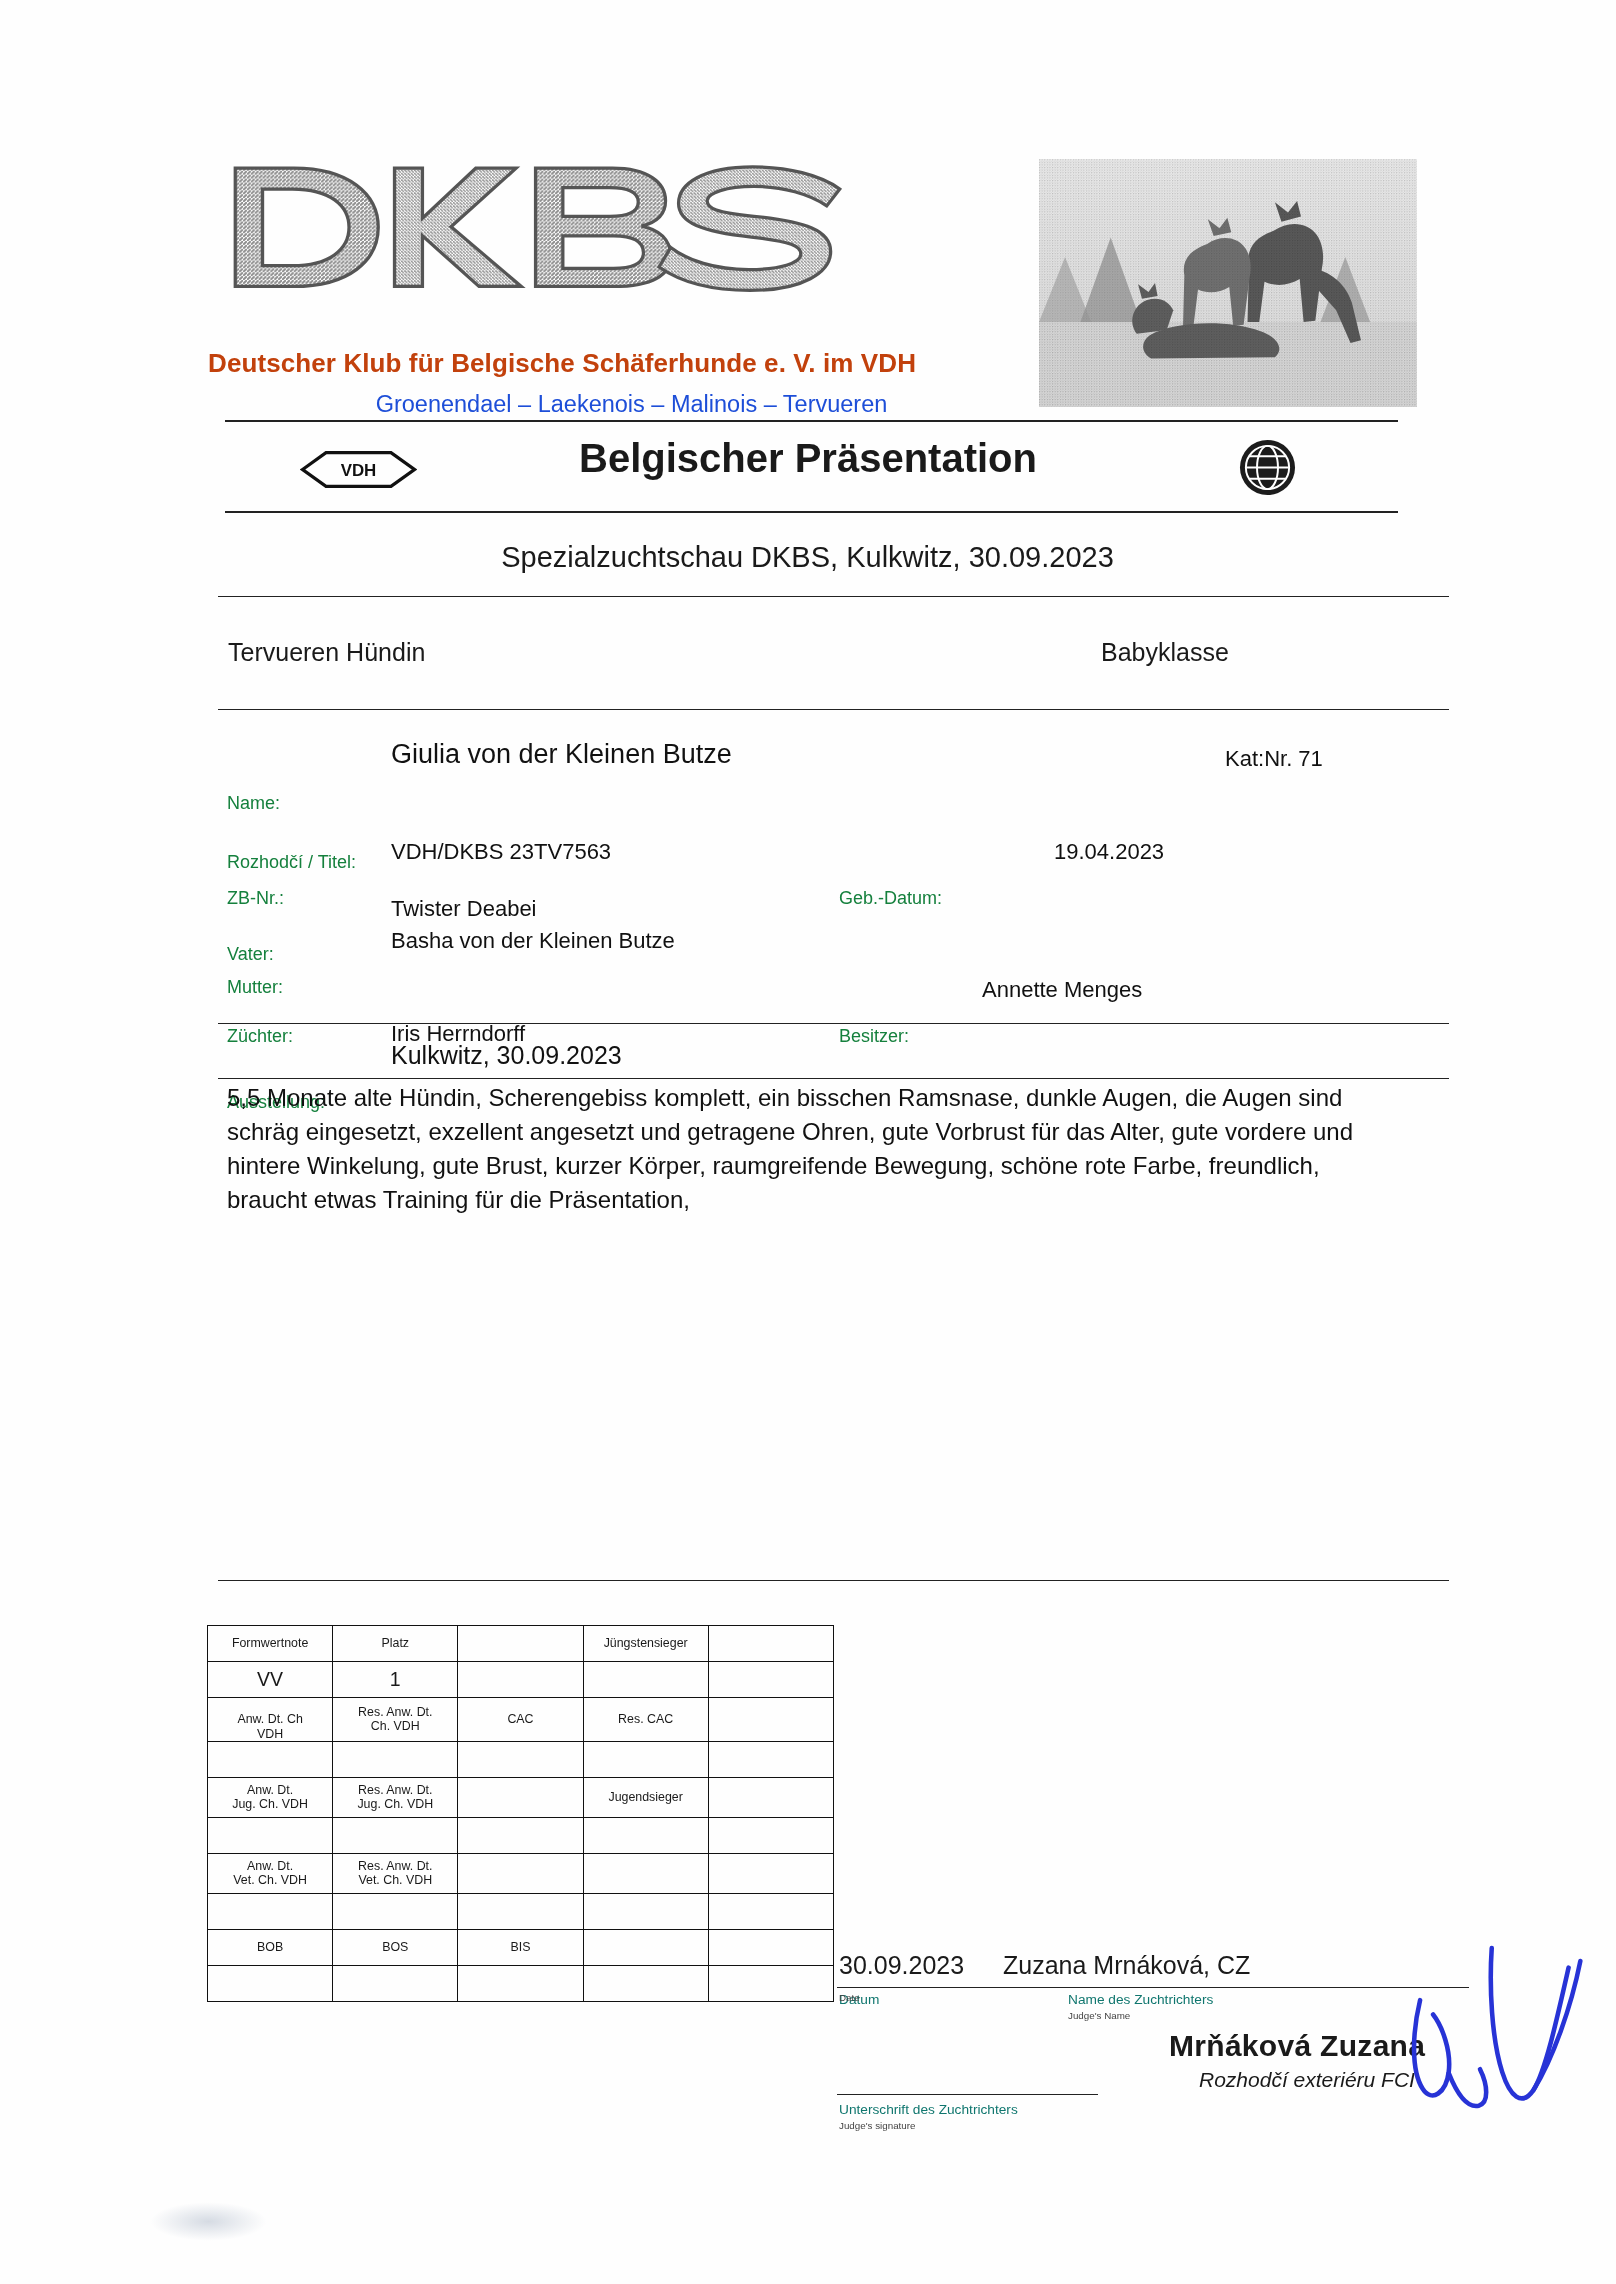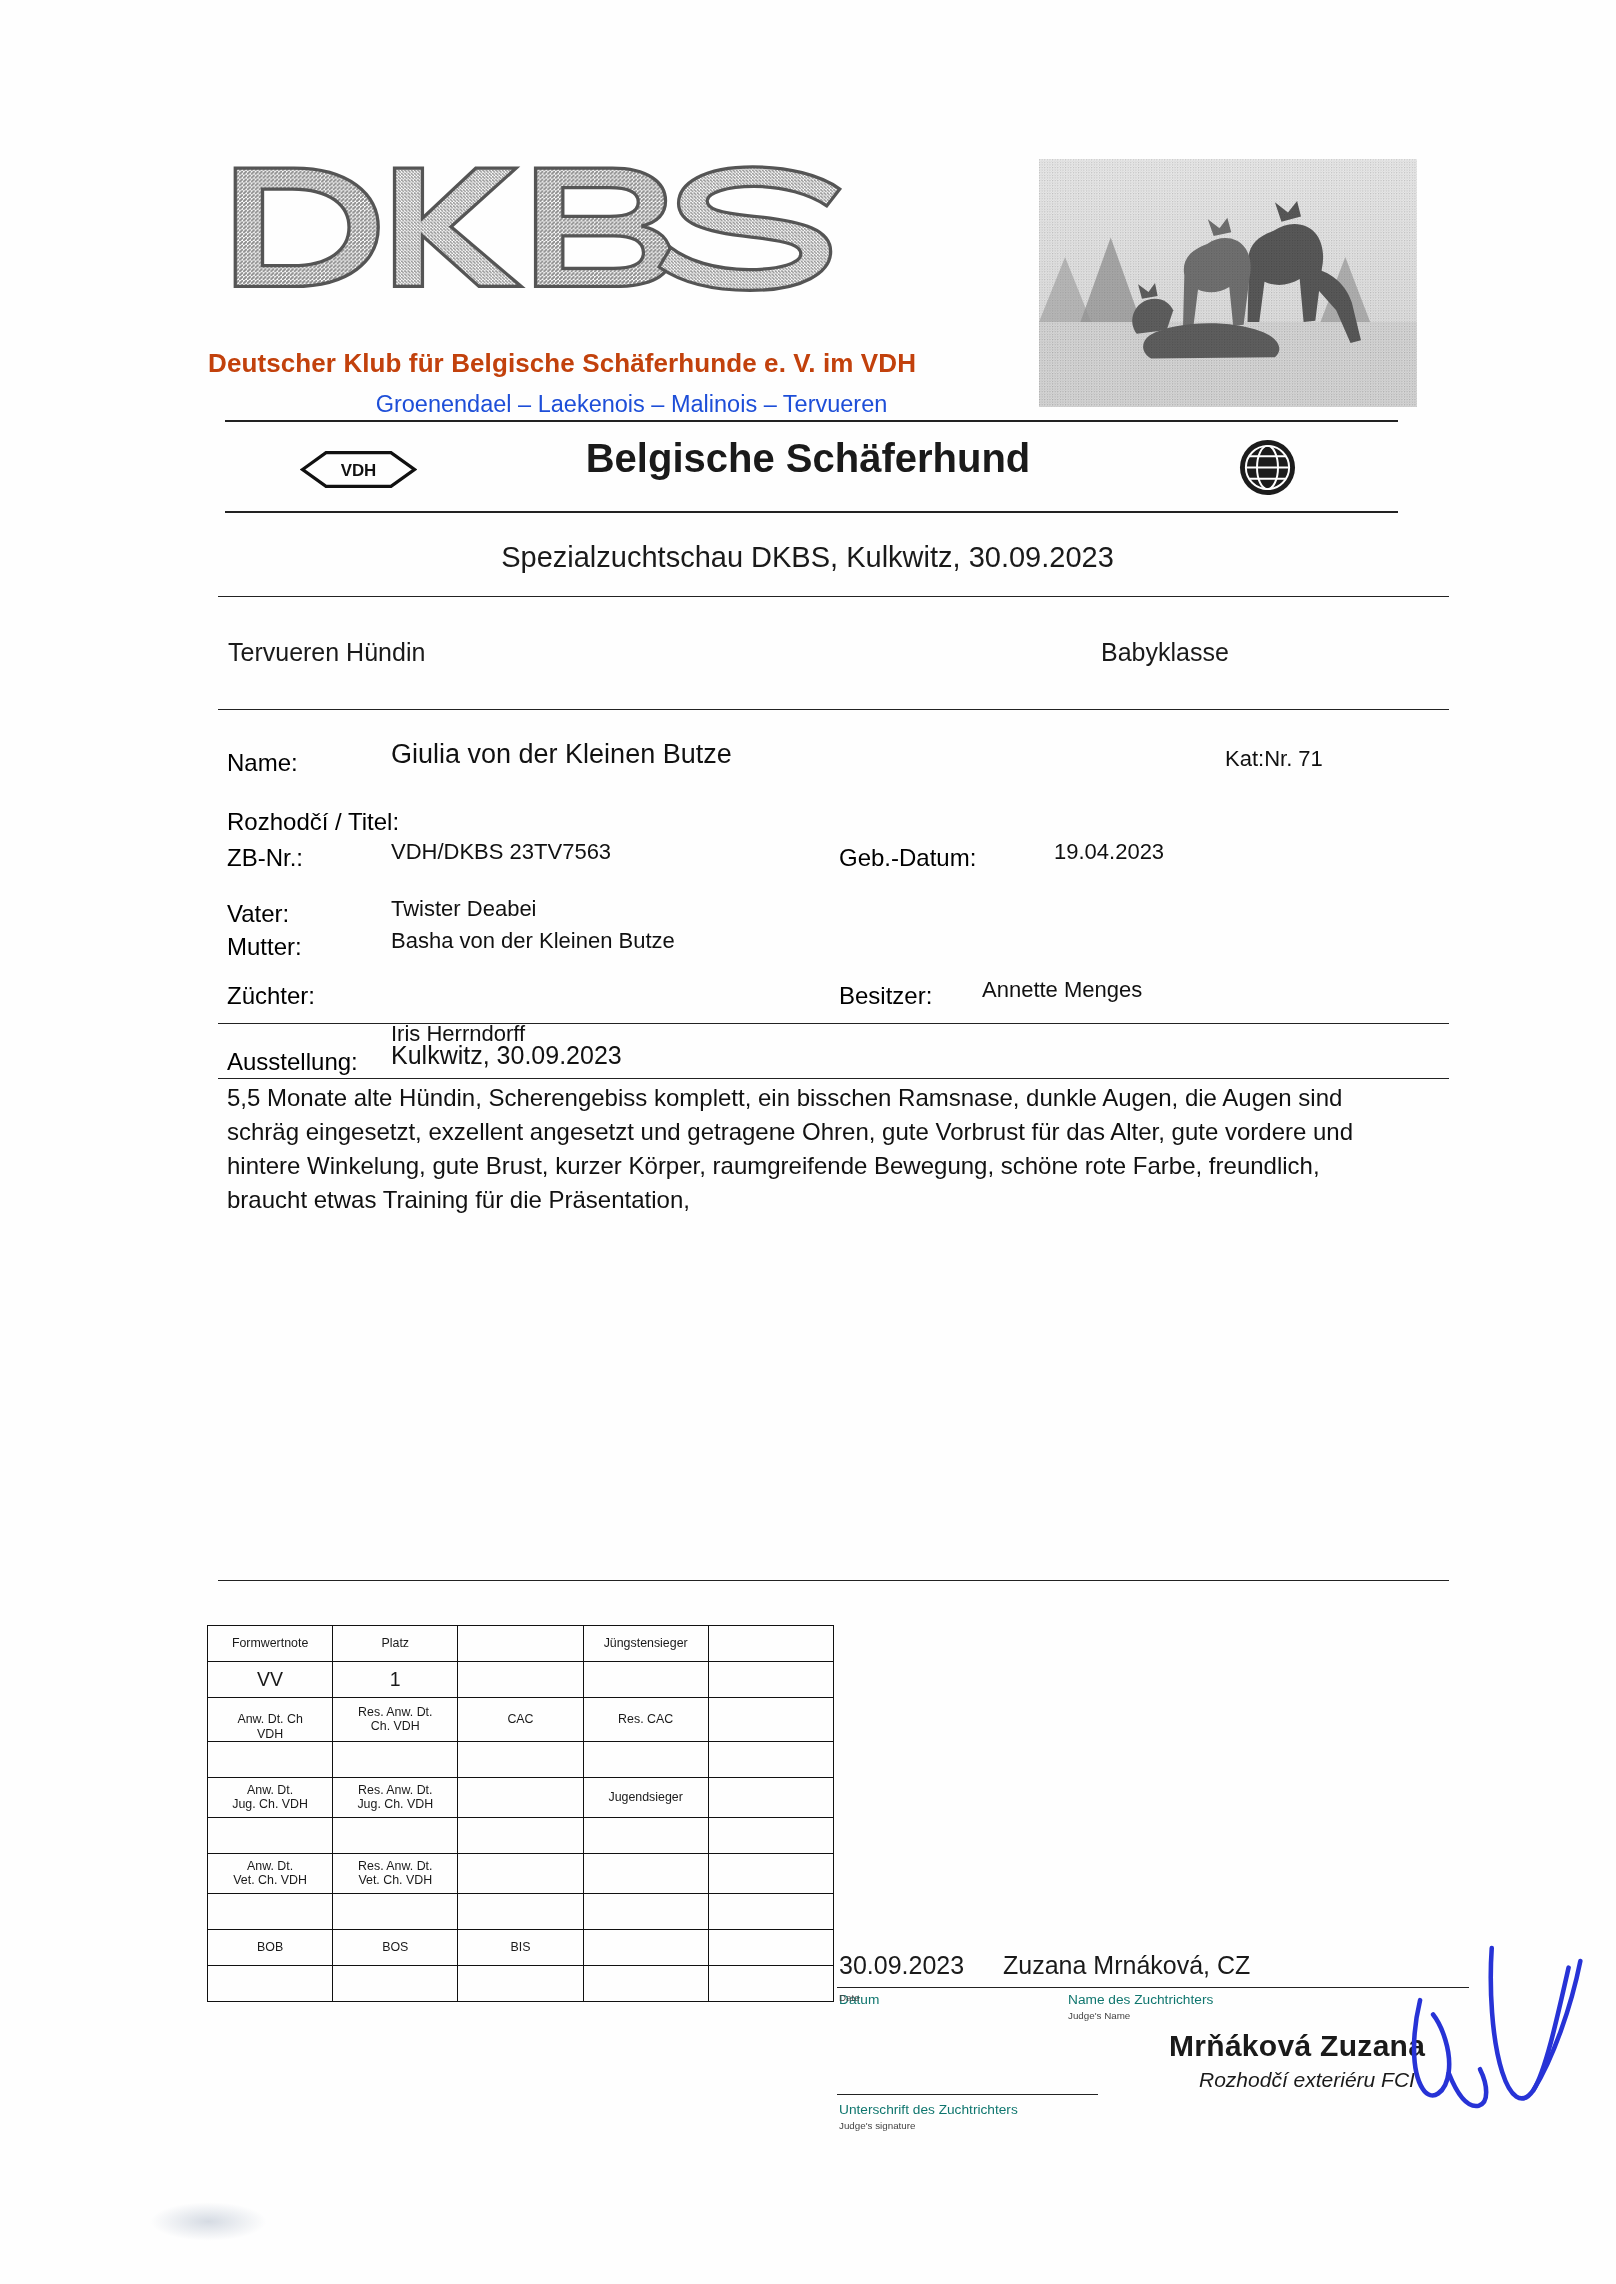--- a/index.html
+++ b/index.html
@@ -101,22 +101,23 @@
   }
   .class-right {
     position: absolute;
     left: 1101px; top: 638px;
     font-size: 25px;
   }
 
   
   .lbl {
     position: absolute;
-    font-size: 24px;
-    color: #000000;
+    font-size: 18px;
+    color: #15803d;
+    margin-top: 44px;
   }
   .val {
     position: absolute;
     font-size: 22px;
     color: #111;
   }
   .val-big {
     position: absolute;
     font-size: 27px;
     color: #111;
@@ -297,21 +298,21 @@
 
   <div class="rule" style="left:225px; top:420px; width:1173px;"></div>
 
   <div class="vdh-badge">
     <svg width="117" height="39" viewBox="0 0 180 60" xmlns="http://www.w3.org/2000/svg">
       <path d="M4,30 L40,4 L140,4 L176,30 L140,56 L40,56 Z" fill="none" stroke="#111" stroke-width="5"></path>
       <text x="90" y="40" text-anchor="middle" font-family="Liberation Sans, sans-serif" font-size="26" font-weight="bold" fill="#111">VDH</text>
     </svg>
   </div>
 
-  <div class="main-title">Belgische Schäferhund</div>
+  <div class="main-title">Belgischer Präsentation</div>
 
   <div class="fci-badge">
     <svg width="59" height="59" viewBox="0 0 90 90" xmlns="http://www.w3.org/2000/svg">
       <circle cx="45" cy="45" r="42" fill="#1c1c1c"></circle>
       <circle cx="45" cy="45" r="33" fill="none" stroke="#fff" stroke-width="3"></circle>
       <ellipse cx="45" cy="45" rx="16" ry="33" fill="none" stroke="#fff" stroke-width="3"></ellipse>
       <path d="M12,45 H78 M17,28 H73 M17,62 H73" stroke="#fff" stroke-width="3"></path>
     </svg>
   </div>
 

